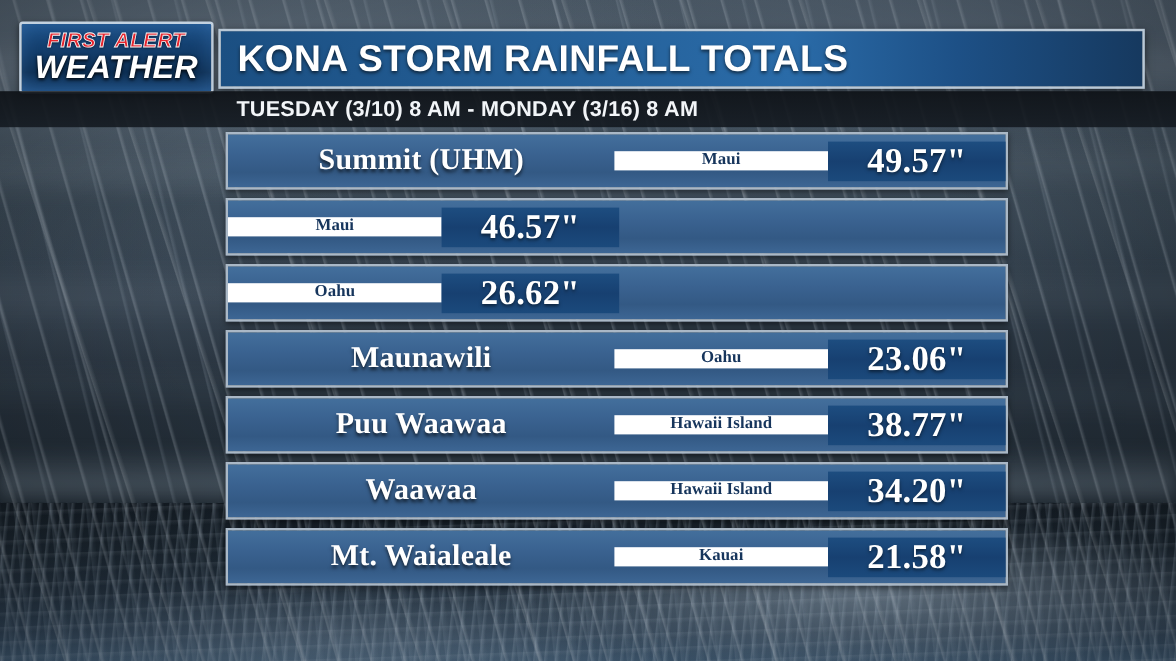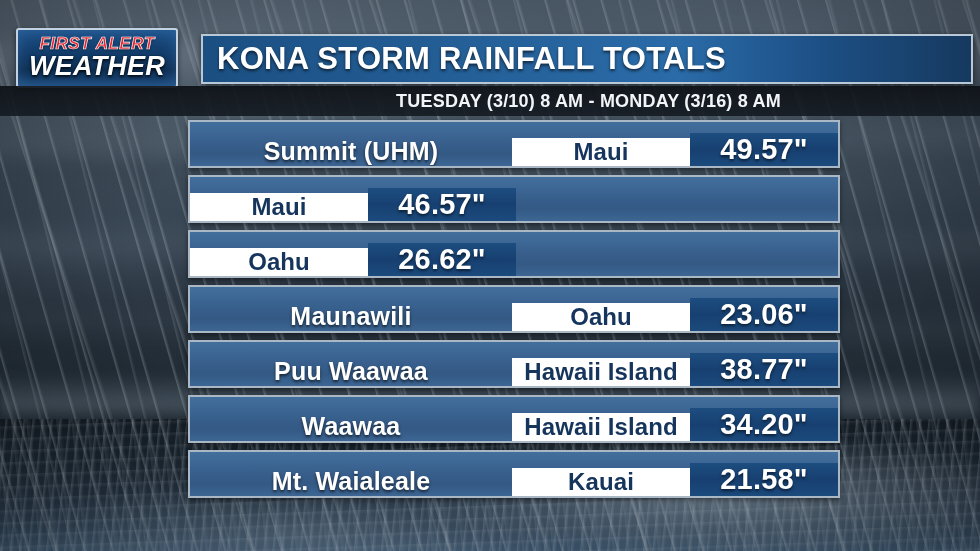--- a/index.html
+++ b/index.html
@@ -59,21 +59,21 @@
       repeating-linear-gradient(76deg, rgba(255,255,255,0) 0px, rgba(255,255,255,0) 47px, rgba(222,236,250,.26) 48px, rgba(222,236,250,0) 51px),
       repeating-linear-gradient(72deg, rgba(255,255,255,0) 0px, rgba(255,255,255,0) 89px, rgba(244,250,255,.30) 90px, rgba(244,250,255,0) 94px);
     opacity:.55;
   }
   .vignette {
     position:absolute; inset:0;
     background:radial-gradient(ellipse 86% 78% at 50% 46%, rgba(0,0,0,0) 42%, rgba(0,0,0,.38) 100%);
   }
 
   
-  #stage { position:absolute; inset:0;margin-top:10px; }
+  #stage { position:absolute; inset:0; }
 
   
   #logo {
     position:absolute; left:16px; top:18px; width:162px; height:60px;
     background:linear-gradient(180deg,#1b4f86 0%, #123b68 44%, #0d2e52 72%, #1a4778 100%);
     border:2px solid #c3d2e0;
     border-radius:3px;
     box-shadow:0 2px 5px rgba(0,0,0,.55), inset 0 0 16px rgba(80,140,205,.35);
     display:flex; flex-direction:column; align-items:center; justify-content:center;
     overflow:hidden;
@@ -87,64 +87,64 @@
   }
   #logo .lg-weather {
     font-size:27px; font-weight:bold; font-style:italic; letter-spacing:.2px;
     color:#ffffff;
     text-shadow:0 2px 3px rgba(0,0,0,.75), 0 0 2px rgba(0,0,0,.5);
     line-height:1.02; white-space:nowrap;text-align:center;
   }
 
   
   #titlebar {
-    position:absolute; left:201px; top:24px; width:772px; height:50px;
+    position:absolute; left:182px; top:24px; width:772px; height:50px;
     background:linear-gradient(90deg,#1b4f82 0%, #245f97 34%, #2a6ba8 62%, #1d5086 80%, #16395f 100%);
     border:2px solid #b9c8d6;
     box-shadow:0 2px 6px rgba(0,0,0,.55);
     display:flex; align-items:center;
   }
   #titlebar .ttl {
     font-size:31px; font-weight:bold; color:#ffffff; letter-spacing:.3px;
     padding-left:14px; white-space:nowrap;
     text-shadow:0 2px 3px rgba(0,0,0,.6);
   }
 
   
   #subbar {
     position:absolute; left:0; top:76px; width:980px; height:30px;
     background:linear-gradient(180deg, rgba(14,18,23,.93) 0%, rgba(20,26,33,.90) 100%);
-    display:flex; align-items:center;justify-content:center;
+    display:flex; align-items:center;
   }
   #subbar .sub {
     font-size:18px; font-weight:bold; color:#f2f5f8; letter-spacing:.2px;
     padding-left:197px; white-space:nowrap;
   }
 
   
   #rows { position:absolute; left:188px; top:110px; width:652px; }
   .row {
     position:relative; height:48px; margin-bottom:7px;
     border:2px solid #aab8c6;
     background:linear-gradient(180deg,#436f9c 0%, #3a6290 38%, #335984 72%, #3d6694 100%);
     box-shadow:0 2px 5px rgba(0,0,0,.50);
-    display:flex; align-items:flex-end;
+    display:flex; align-items:center;font-family:Liberation Serif, serif;
   }
   .row:last-child { margin-bottom:0; }
 
   .cell-name {
     flex:1 1 auto; display:flex; align-items:center; justify-content:center;
     font-size:25px; font-weight:bold; color:#ffffff; letter-spacing:.2px;
     text-shadow:0 2px 3px rgba(0,0,0,.62);
     white-space:nowrap; overflow:hidden;
   }
   .cell-island {
     flex:0 0 178px; display:flex; align-items:center; justify-content:center;
     background:#ffffff;
-    font-size:24px; font-weight:bold; color:#16355c; letter-spacing:.1px;
+    font-size:14px; font-weight:bold; color:#16355c; letter-spacing:.1px;
     white-space:nowrap; overflow:hidden;
   }
   .cell-value {
     flex:0 0 148px; display:flex; align-items:center; justify-content:center;
     background:linear-gradient(180deg,#1d4d80 0%, #174071 50%, #1b4a7c 100%);
     font-size:29px; font-weight:bold; color:#ffffff; letter-spacing:.2px;
     text-shadow:0 2px 3px rgba(0,0,0,.55);
     white-space:nowrap; overflow:hidden;
   }
 </style>

